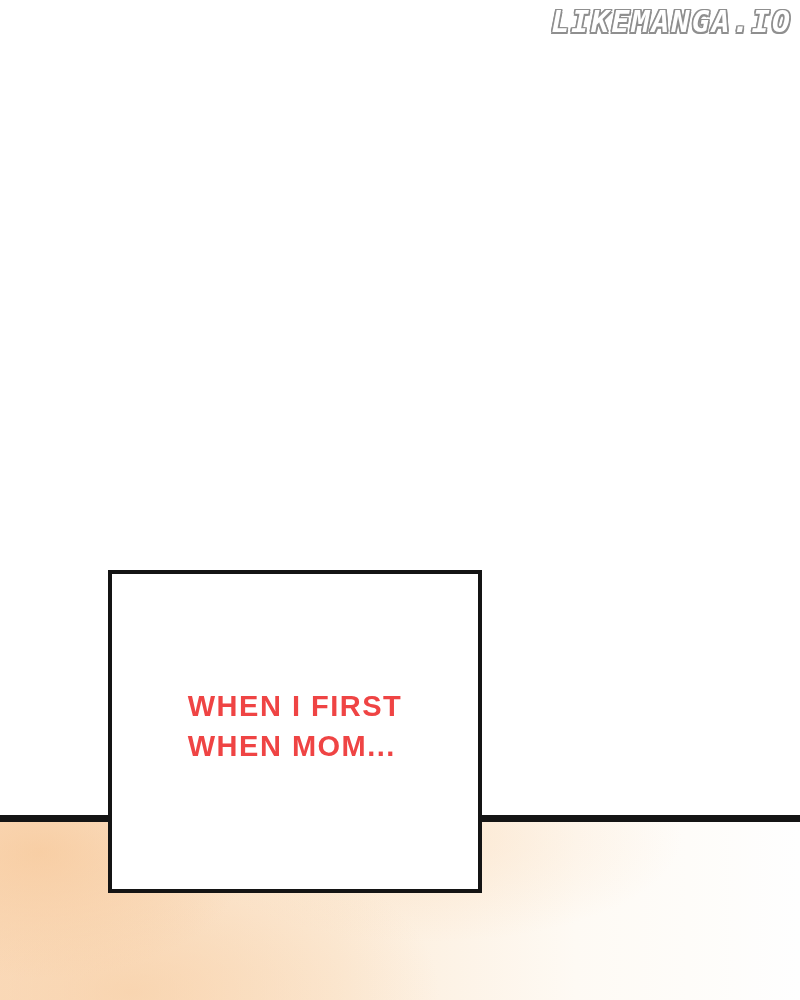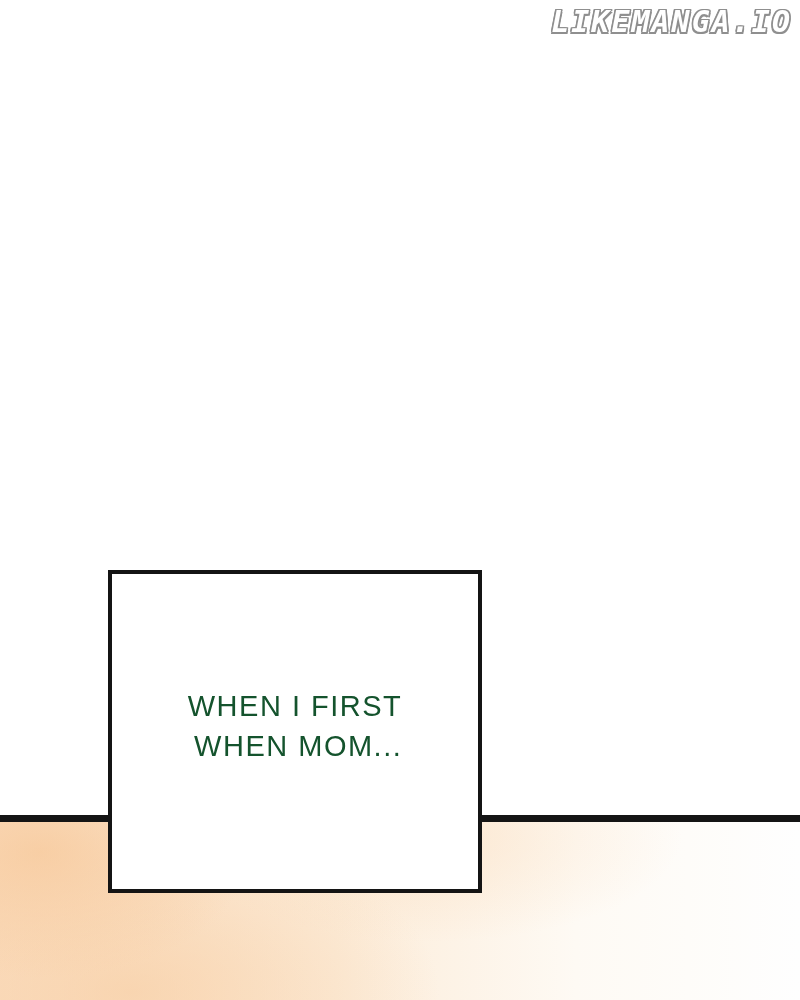--- a/index.html
+++ b/index.html
@@ -75,27 +75,27 @@
     height: 323px;
     box-sizing: border-box;
     background: #ffffff;
     border: 4px solid #141414;
     z-index: 3;
     display: flex;
     align-items: center;
     justify-content: center;
   }
   .speech-text {
-    text-align: right;
+    text-align: left;
     font-family: "Liberation Sans", "DejaVu Sans", sans-serif;
-    font-weight: normal;
+    font-weight: bold;
     font-size: 29px;
     line-height: 40px;
     letter-spacing: 1.5px;
-    color: #14532d;
+    color: #ef4444;
     transform: translateY(-6px);
   }
 </style>
 </head>
 <body>
 
 <div class="page">
 
   <div class="watermark">LIKEMANGA.IO</div>
 

